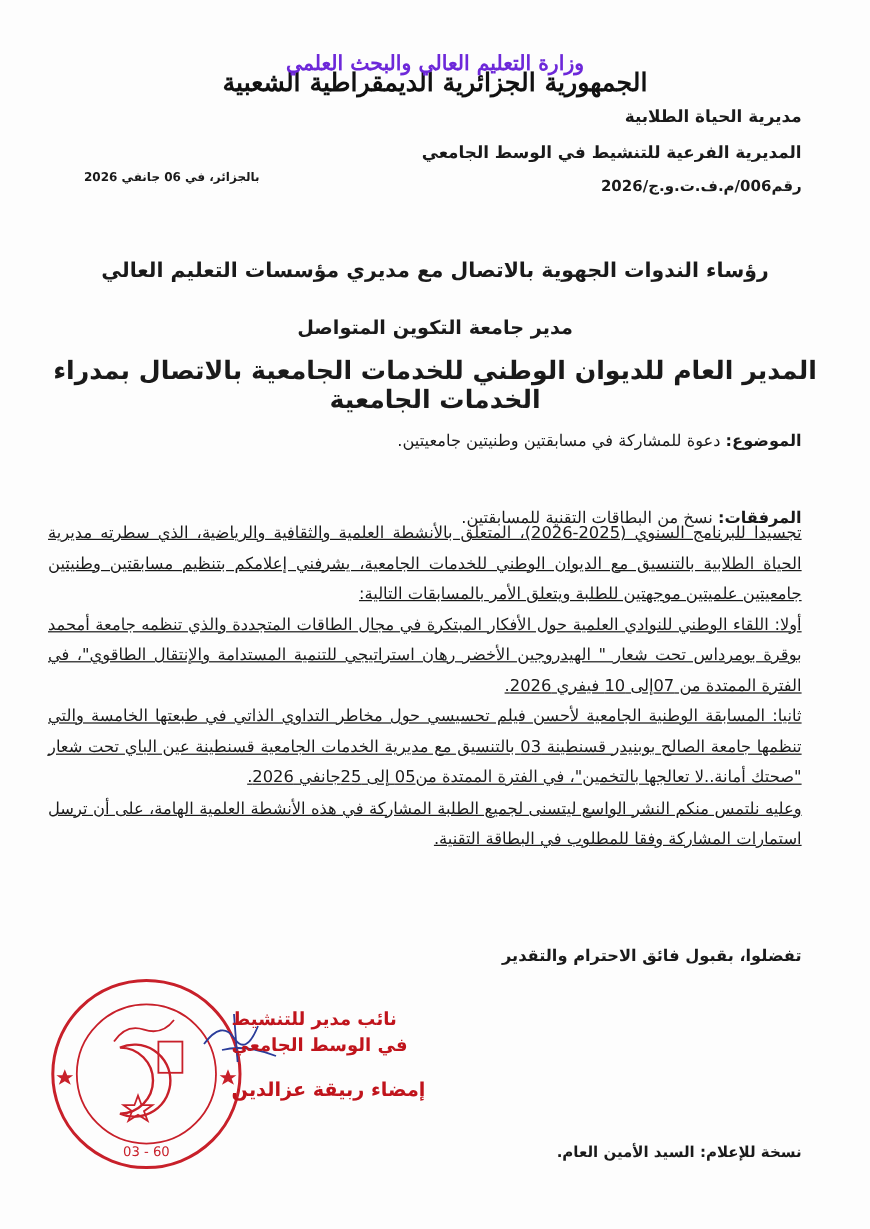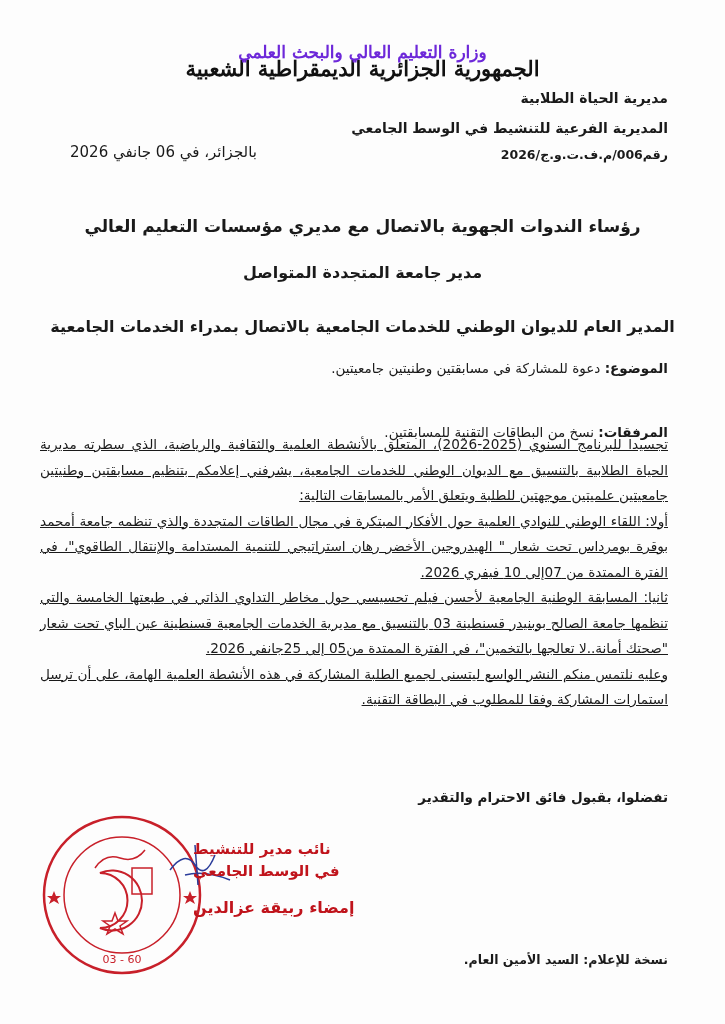--- a/index.html
+++ b/index.html
@@ -15,26 +15,26 @@
       left: 0; right: 0; top: 8px; text-align: center;
       font-family: "DejaVu Serif", serif; font-weight: bold; font-size: 21px; color: #111; margin-top: 48px;
     }
     .ministry {
       left: 0; right: 0; top: 42px; text-align: center;
       font-family: "DejaVu Serif", serif; font-weight: bold; font-size: 17px; color: #6d28d9;
     }
     .directorate { right: 57px; top: 90px; font-weight: bold; font-size: 14px; }
     .subdirectorate { right: 57px; top: 120px; font-weight: bold; font-size: 14px; }
     .refnum { right: 57px; top: 147px; font-weight: bold; font-size: 12.5px; }
-    .placedate { left: 70px; top: 143px; font-weight: normal; font-size: 15px; }
+    .placedate { left: 70px; top: 143px; font-weight: bold; font-size: 10px; }
     .recip-head { left: 0; right: 0; top: 196px; text-align: center; font-weight: bold; font-size: 16px; }
     .recip { left: 0; right: 0; text-align: center; font-weight: bold; font-size: 16px; }
     .r1 { top: 216px; font-size: 17px; }
     .r2 { top: 263px; }
-    .r3 { top: 297px; font-size: 16px; margin-top: 20px; }
+    .r3 { top: 297px; font-size: 21px; }
     .subject-line { right: 57px; font-size: 13.5px; }
     .subject-line b { font-weight: bold; }
     .s1 { top: 360px; }
     .s2 { top: 388px; margin-top: 36px; }
     .body-text {
       right: 57px; left: 40px; top: 432px;
       font-size: 13.6px; line-height: 25.5px; text-align: justify;
     }
     .body-text p { margin: 0; text-decoration: underline; }
     .closing { right: 57px; top: 789px; font-weight: bold; font-size: 13.5px; }
@@ -53,21 +53,21 @@
 
   <div class="abs republic rtl">الجمهورية الجزائرية الديمقراطية الشعبية</div>
   <div class="abs ministry rtl">وزارة التعليم العالي والبحث العلمي</div>
 
   <div class="abs directorate rtl">مديرية الحياة الطلابية</div>
   <div class="abs subdirectorate rtl">المديرية الفرعية للتنشيط في الوسط الجامعي</div>
   <div class="abs refnum rtl">رقم006/م.ف.ت.و.ج/2026</div>
   <div class="abs placedate rtl">بالجزائر، في 06 جانفي 2026</div>
 
   <div class="abs recip r1 rtl">رؤساء الندوات الجهوية بالاتصال مع مديري مؤسسات التعليم العالي</div>
-  <div class="abs recip r2 rtl">مدير جامعة المتجددة المتواصل</div>
+  <div class="abs recip r2 rtl">مدير جامعة التكوين المتواصل</div>
   <div class="abs recip r3 rtl">المدير العام للديوان الوطني للخدمات الجامعية بالاتصال بمدراء الخدمات الجامعية</div>
 
   <div class="abs subject-line s1 rtl">
     <b>الموضوع:</b><span> دعوة للمشاركة في مسابقتين وطنيتين جامعيتين.</span>
   </div>
   <div class="abs subject-line s2 rtl">
     <b>المرفقات:</b><span> نسخ من البطاقات التقنية للمسابقتين.</span>
   </div>
 
   <div class="abs body-text rtl">

